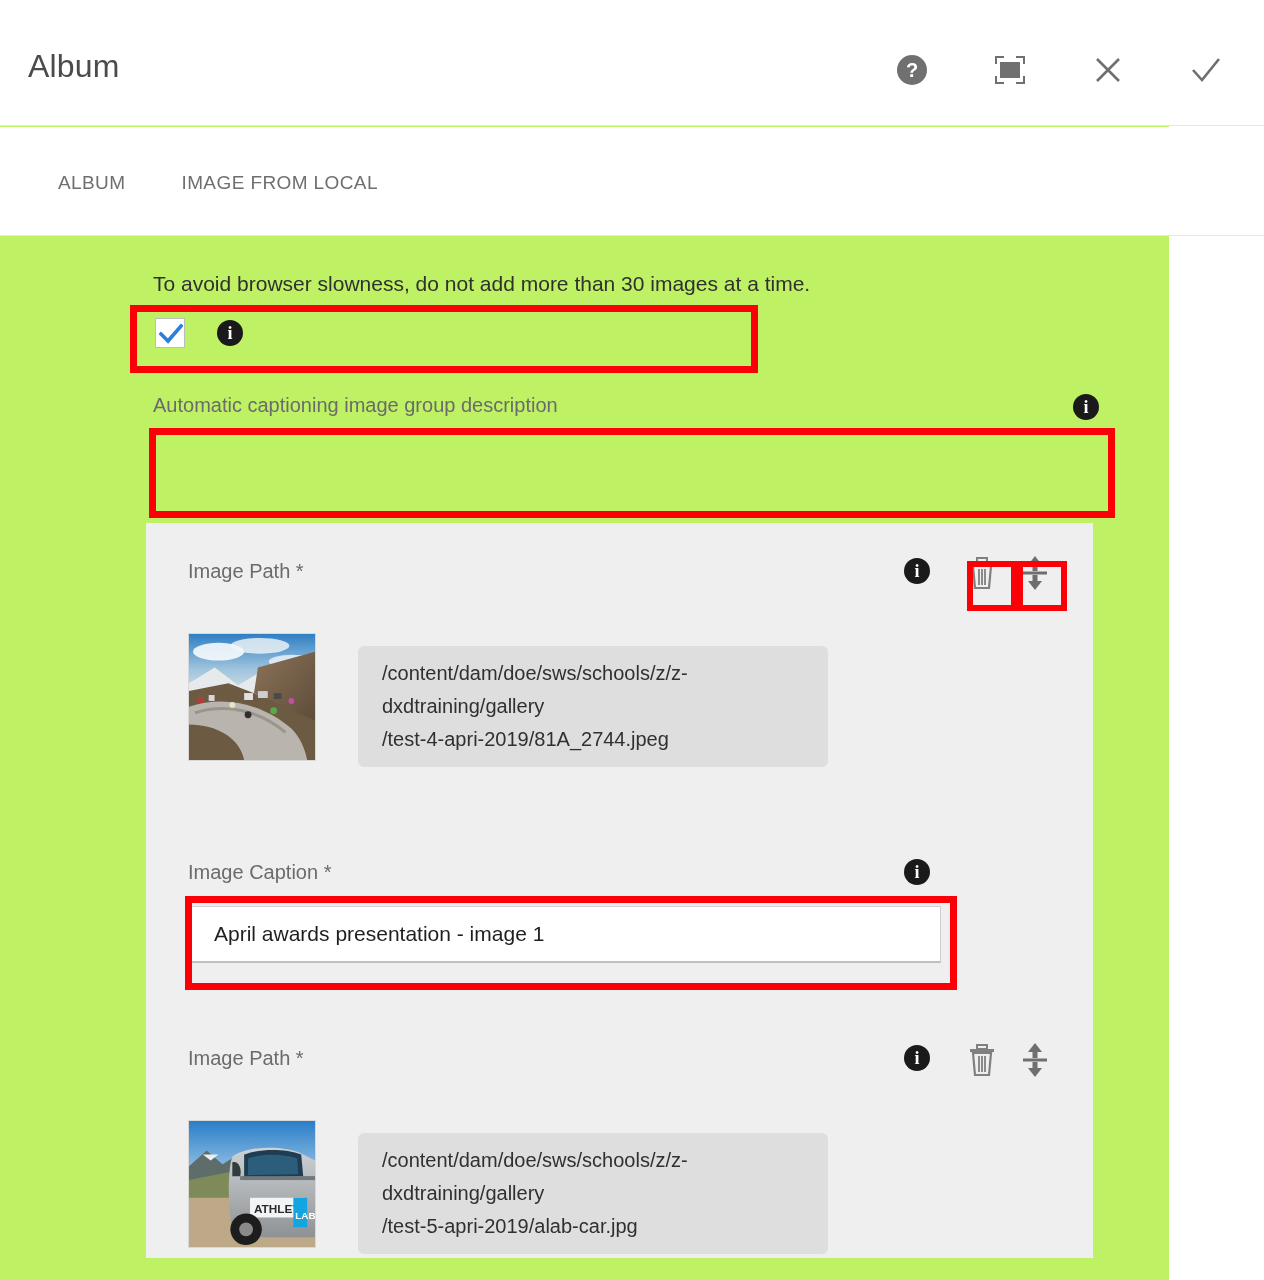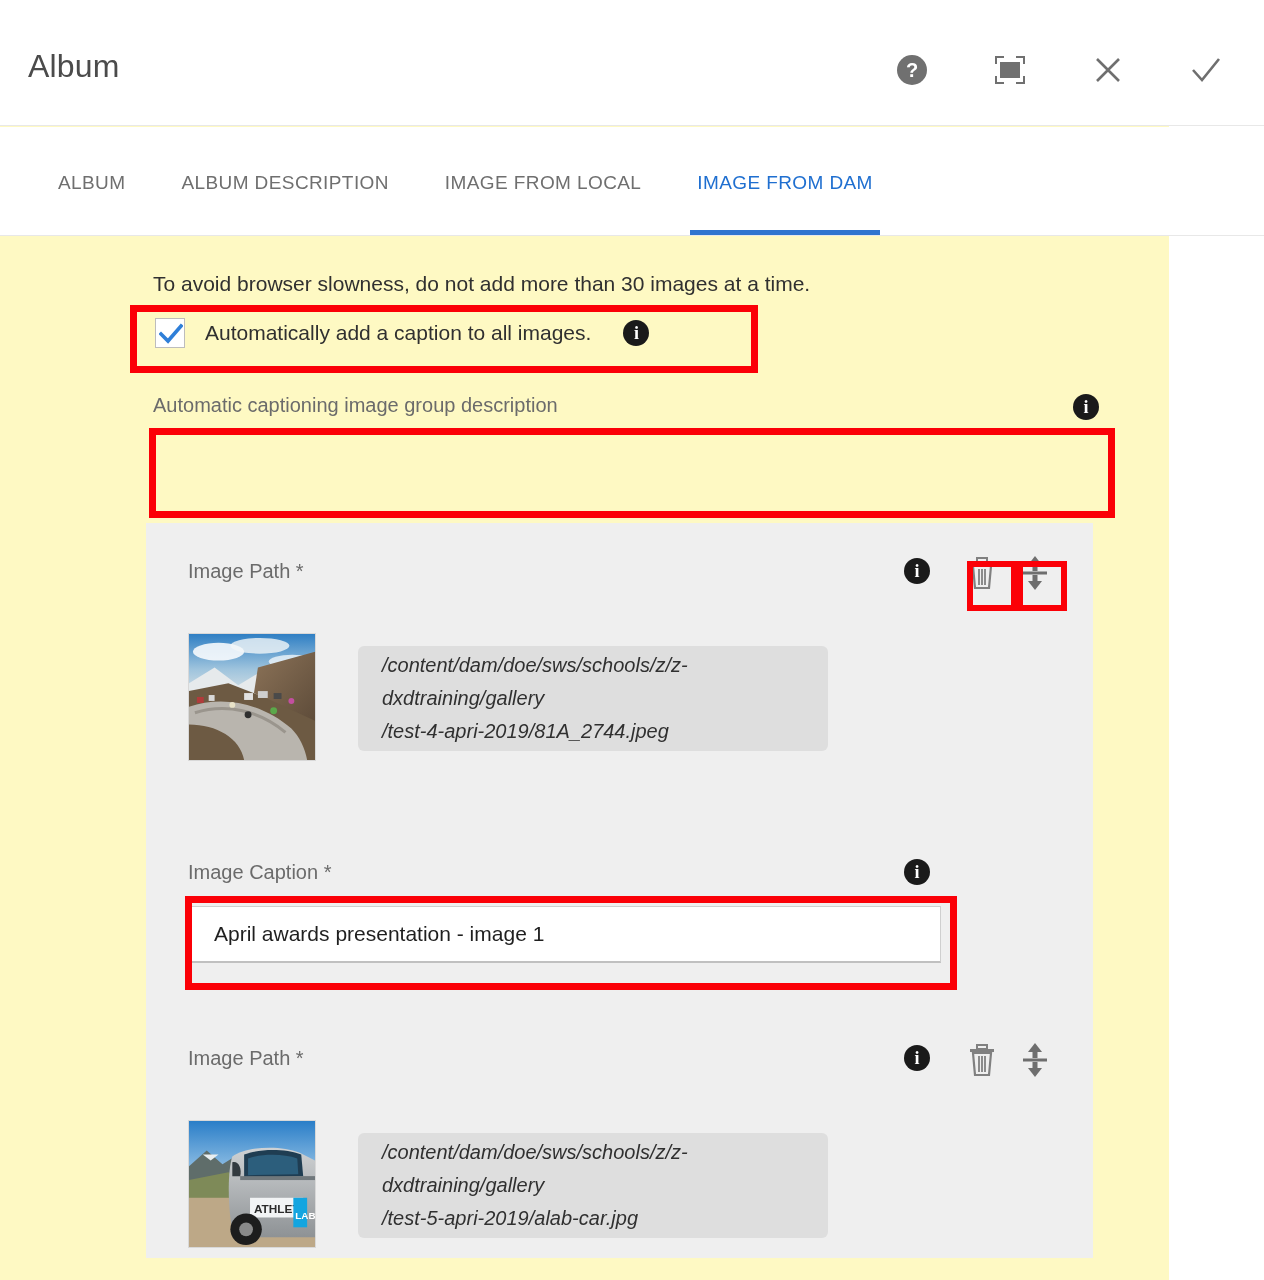--- a/index.html
+++ b/index.html
@@ -9,21 +9,21 @@
     height: 1280px;
     background: #ffffff;
     font-family: "Liberation Sans", sans-serif;
     overflow: hidden;
   }
 
   #root {
     position: relative;
     width: 1169px;
     height: 1280px;
-    background: #fef9c3;
+    background: #bef264;
   }
 
   
   .header {
     position: absolute;
     left: 0; top: 0;
     width: 1264px;
     height: 126px;
     background: #ffffff;
     border-bottom: 1px solid #e8e8e8;
@@ -227,22 +227,21 @@
   }
   .thumb svg { display: block; width: 100%; height: 100%; }
 
   .pathbox {
     position: absolute;
     background: #dedede;
     border-radius: 6px;
     font-size: 20px;
     color: #303030;
     line-height: 33px;
-    padding: 3px 24px;
-    font-style: italic;
+    padding: 11px 24px;
   }
 
   .cap-input {
     position: absolute;
     border: 1px solid #cfcfcf;
     border-bottom: 2px solid #c0c0c0;
     background: #ffffff;
     font-size: 21px;
     color: #1f1f1f;
     font-family: "Liberation Sans", sans-serif;
@@ -296,35 +295,32 @@
           </svg>
         </span>
       </div>
 
     </div>
   </div>
 
   <div class="tabs">
     <div class="tabs-inner">
       <div class="tab">ALBUM</div>
-      <div class="tab">ALBUM DESCRIPTION</div>
       <div class="tab">IMAGE FROM LOCAL</div>
-      <div class="tab active">IMAGE FROM DAM</div>
     </div>
   </div>
 
   <div class="notice">To avoid browser slowness, do not add more than 30 images at a time.</div>
 
   <div class="cbrow">
     <div class="cbox">
       <svg width="24" height="22" viewBox="0 0 24 22">
         <path d="M2 11 L9 18 L22 3" stroke="#2f7fd8" stroke-width="3.6" fill="none" stroke-linecap="square"></path>
       </svg>
     </div>
-    <div class="cblabel">Automatically add a caption to all images.</div>
     <span class="info-dot">i</span>
   </div>
 
   <div class="grp-label">Automatic captioning image group description</div>
   <span class="info-dot grp-info">i</span>
 
 
   <div class="panel">
 
     <div class="field-label" style="left:42px; top:37px;">Image Path *</div>

